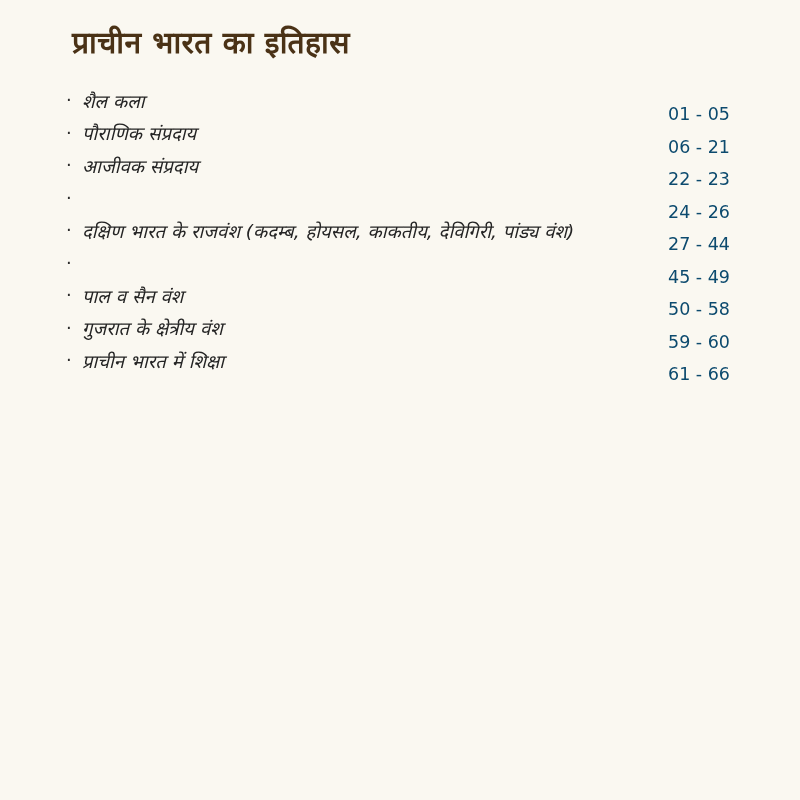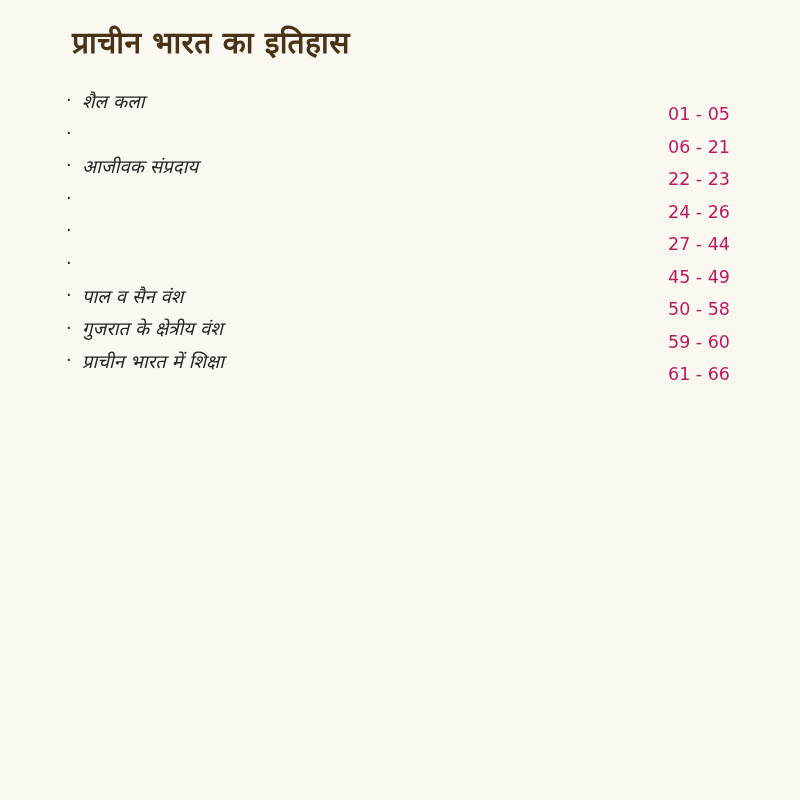--- a/index.html
+++ b/index.html
@@ -42,56 +42,58 @@
   }
   .label {
     font-size: 18.5px;
     font-style: italic; 
     color: #242424;
     white-space: nowrap;
   }
   .pages {
     margin-left: auto;
     font-size: 17.5px;
-    color: #be185d;
+    color: #0c4a6e;
     white-space: nowrap;
     font-style: normal;
     margin-top: 28px;
   }
 </style>
 </head>
 <body style="background: rgb(250, 248, 241);">
 
 <div class="page">
   <h1 class="page-title" style="color: rgb(74, 50, 22);">प्राचीन भारत का इतिहास</h1>
   <div class="toc" id="toc-list">
   <div class="toc-row">
     <span class="bullet">·</span>
     <span class="label">शैल कला</span>
     <span class="pages">01 - 05</span>
   </div>
 
   <div class="toc-row">
     <span class="bullet">·</span>
+    <span class="label">पौराणिक संप्रदाय</span>
     <span class="pages">06 - 21</span>
   </div>
 
   <div class="toc-row">
     <span class="bullet">·</span>
     <span class="label">आजीवक संप्रदाय</span>
     <span class="pages">22 - 23</span>
   </div>
 
   <div class="toc-row">
     <span class="bullet">·</span>
     <span class="pages">24 - 26</span>
   </div>
 
   <div class="toc-row">
     <span class="bullet">·</span>
+    <span class="label">दक्षिण भारत के राजवंश (कदम्ब, होयसल, काकतीय, देविगिरी, पांड्य वंश)</span>
     <span class="pages">27 - 44</span>
   </div>
 
   <div class="toc-row">
     <span class="bullet">·</span>
     <span class="pages">45 - 49</span>
   </div>
 
   <div class="toc-row">
     <span class="bullet">·</span>

